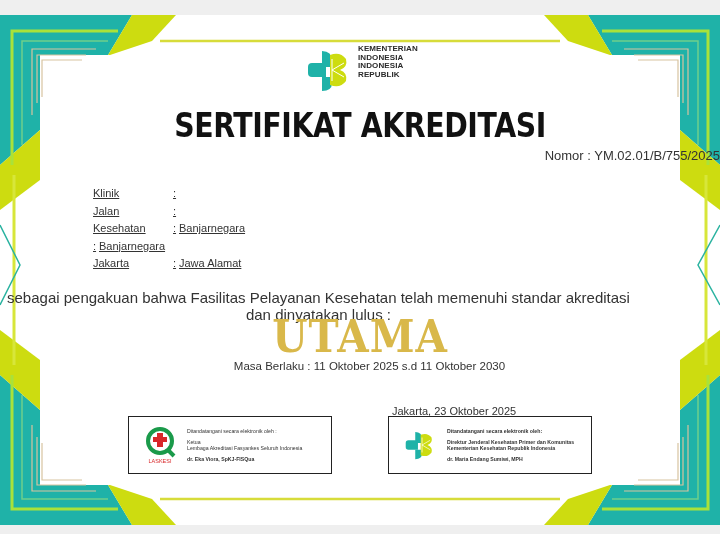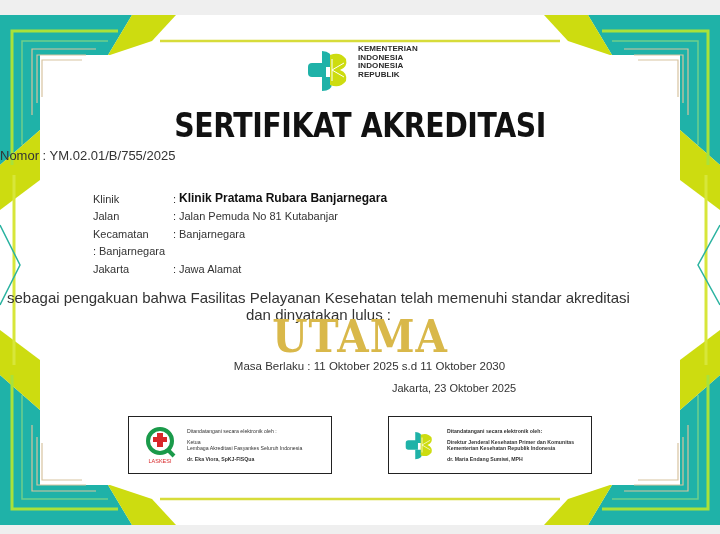--- a/index.html
+++ b/index.html
@@ -23,46 +23,46 @@
   .logo-top .org {
     font-size: 8px; font-weight: bold; color: #2a2a2a; line-height: 8.5px;
     margin-left: 4px; letter-spacing: 0.1px;
   }
   .title {
     position: absolute; left: 0; width: 720px; top: 91px; text-align: center;
     font-family: "DejaVu Sans", sans-serif; font-weight: bold; font-size: 33px;
     color: #111; letter-spacing: -0.5px; transform: scaleX(0.86); transform-origin: center;
   }
   .nomor {
-    position: absolute; left: 0; width: 720px; top: 133px; text-align: left;
+    position: absolute; left: 0; width: 720px; top: 133px; text-align: right;
     font-size: 13px; color: #333;
   }
   .info {
     position: absolute; left: 93px; top: 172px; font-size: 11px; color: #333;
   }
-  .info .row { display: flex; height: 17.5px; align-items: flex-end; }
+  .info .row { display: flex; height: 17.5px; align-items: flex-start; text-decoration: underline; }
   .info .lbl { width: 80px; }
   .info .colon { width: 6px; }
   .info .val { }
   .info .val.strong { font-weight: bold; font-size: 12px; color: #111; }
   .statement {
     position: absolute; left: 0; width: 637px; top: 274px; text-align: center;
     font-size: 15px; color: #333;
   }
   .grade {
     position: absolute; left: 0; width: 720px; top: 296px; text-align: center;
     font-family: "DejaVu Serif", serif; font-weight: bold; font-size: 44px;
     color: #d9b84a; letter-spacing: 1px; transform: scaleX(0.92);
   }
   .validity {
     position: absolute; left: 0; width: 711px; top: 345px; text-align: center;
     font-size: 11.5px; color: #333; padding-left: 14px;
   }
   .place-date {
-    position: absolute; left: 392px; top: 367px; font-size: 11px; color: #333;
+    position: absolute; left: 392px; top: 390px; font-size: 11px; color: #333;
   }
   .sig-box {
     position: absolute; background: #fff; border: 1.5px solid #222;
     display: flex; align-items: center;
   }
   .sig-left { left: 128px; top: 401px; width: 202px; height: 56px; }
   .sig-right { left: 388px; top: 401px; width: 202px; height: 56px; }
   .sig-logo { width: 34px; height: 40px; margin-left: 14px; margin-right: 10px; flex: none; }
   .sig-text { font-size: 5.2px; color: #333; line-height: 6.5px; }
   .sig-text .head { margin-bottom: 4px; }
@@ -143,29 +143,27 @@
     </div>
   </div>
 
   <div class="title">SERTIFIKAT AKREDITASI</div>
   <div class="nomor">Nomor : YM.02.01/B/755/2025</div>
 
   <div class="info">
     <div class="row">
       <span class="lbl">Klinik</span>
       <span class="colon">:</span>
-      <span class="val strong">Klinik Pratama Rubara Banjarnegara</span>
     </div>
     <div class="row">
       <span class="lbl">Jalan</span>
       <span class="colon">:</span>
-      <span class="val">Jalan Pemuda No 81 Kutabanjar</span>
-    </div>
-    <div class="row">
-      <span class="lbl">Kecamatan</span>
+    </div>
+    <div class="row">
+      <span class="lbl">Kesehatan</span>
       <span class="colon">:</span>
       <span class="val">Banjarnegara</span>
     </div>
     <div class="row">
       <span class="colon">:</span>
       <span class="val">Banjarnegara</span>
     </div>
     <div class="row">
       <span class="lbl">Jakarta</span>
       <span class="colon">:</span>

